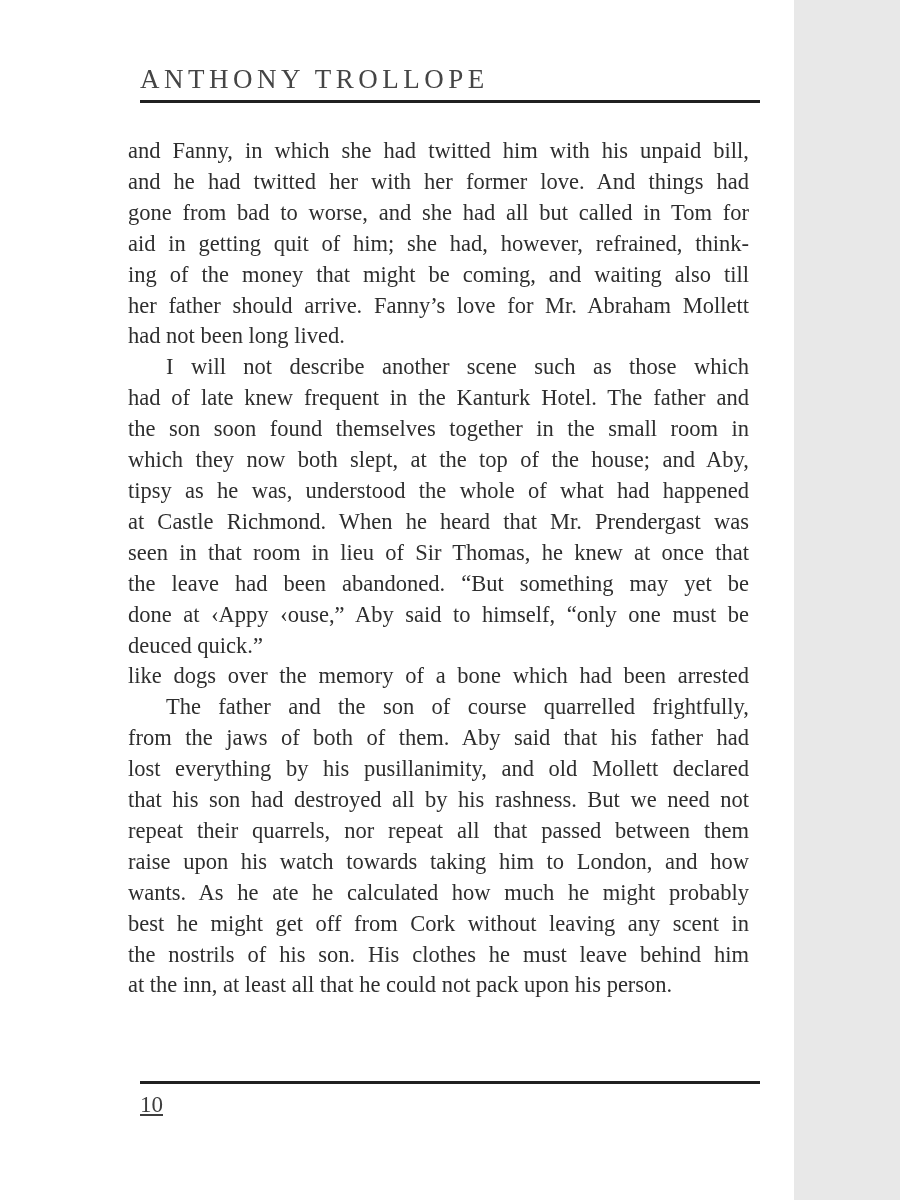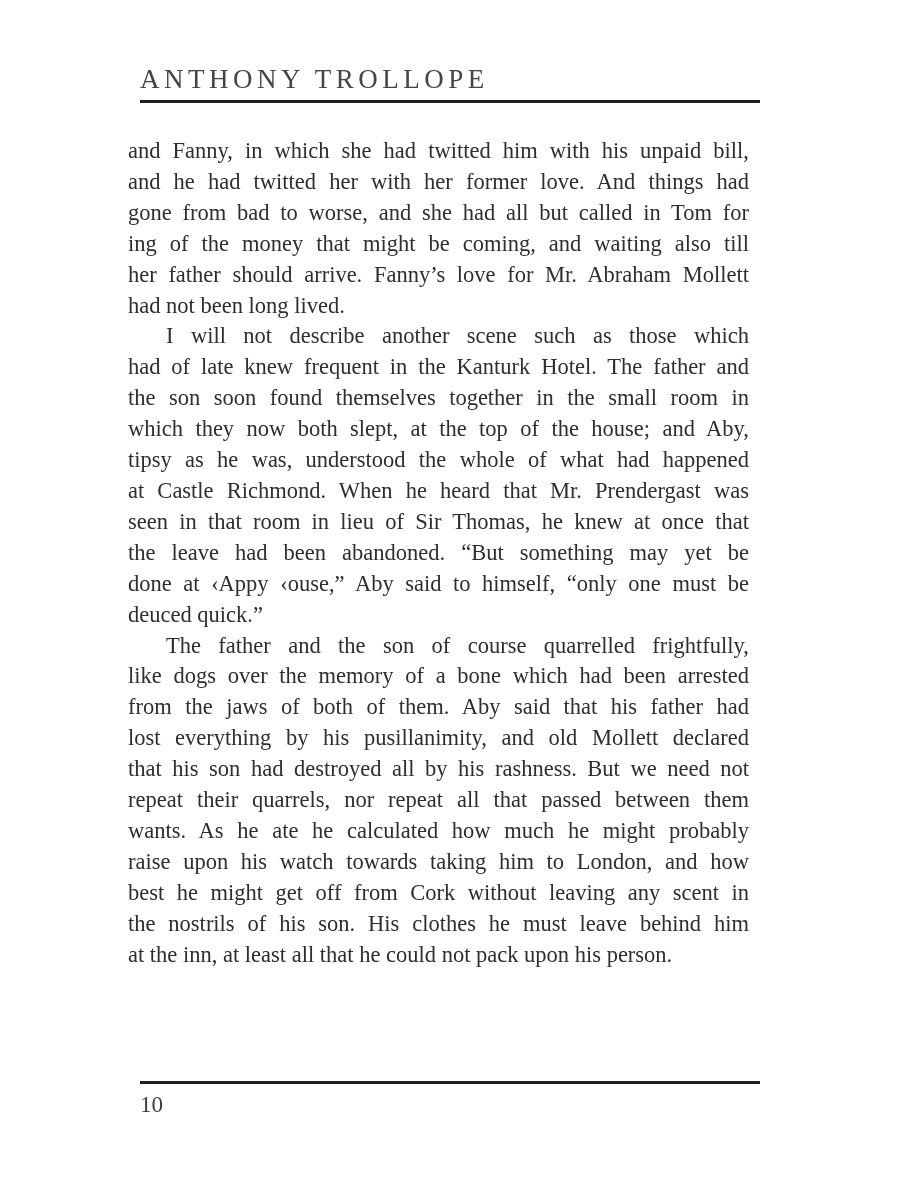--- a/index.html
+++ b/index.html
@@ -2,21 +2,21 @@
 <html><head>
 <meta charset="utf-8">
 <style>
   html, body {
     margin: 0;
     padding: 0;
     background: #e8e8e8;
   }
   .page {
     position: relative;
-    width: 900px;
+    width: 794px;
     height: 1200px;
     background: #ffffff;
     font-family: "Liberation Serif", serif;
     overflow: hidden;
   }
   .running-header {
     position: absolute;
     left: 140px;
     top: 64px;
     width: 620px;
@@ -62,59 +62,61 @@
     width: 620px;
     height: 3px;
     background: #202020;
   }
   .page-number {
     position: absolute;
     left: 140px;
     top: 1092px;
     font-size: 23px;
     color: #3d3d3d;
+    text-decoration: underline;
   }
 </style>
 </head>
 <body>
 
 <div class="page">
   <div class="running-header">ANTHONY TROLLOPE</div>
   <div class="header-rule"></div>
 
   <div class="body-text">
       <div class="paragraph">
         <div class="line justified">and Fanny, in which she had twitted him with his unpaid bill,</div>
         <div class="line justified">and he had twitted her with her former love. And things had</div>
         <div class="line justified">gone from bad to worse, and she had all but called in Tom for</div>
+        <div class="line justified">aid in getting quit of him; she had, however, refrained, think-</div>
         <div class="line justified">ing of the money that might be coming, and waiting also till</div>
         <div class="line justified">her father should arrive. Fanny’s love for Mr. Abraham Mollett</div>
         <div class="line last">had not been long lived.</div>
       </div>
       <div class="paragraph">
         <div class="line justified indent">I will not describe another scene such as those which</div>
         <div class="line justified">had of late knew frequent in the Kanturk Hotel. The father and</div>
         <div class="line justified">the son soon found themselves together in the small room in</div>
         <div class="line justified">which they now both slept, at the top of the house; and Aby,</div>
         <div class="line justified">tipsy as he was, understood the whole of what had happened</div>
         <div class="line justified">at Castle Richmond. When he heard that Mr. Prendergast was</div>
         <div class="line justified">seen in that room in lieu of Sir Thomas, he knew at once that</div>
         <div class="line justified">the leave had been abandoned. “But something may yet be</div>
         <div class="line justified">done at ‹Appy ‹ouse,” Aby said to himself, “only one must be</div>
         <div class="line last">deuced quick.”</div>
       </div>
       <div class="paragraph">
+        <div class="line justified">like dogs over the memory of a bone which had been arrested</div>
         <div class="line justified indent">The father and the son of course quarrelled frightfully,</div>
-        <div class="line justified">like dogs over the memory of a bone which had been arrested</div>
         <div class="line justified">from the jaws of both of them. Aby said that his father had</div>
         <div class="line justified">lost everything by his pusillanimity, and old Mollett declared</div>
         <div class="line justified">that his son had destroyed all by his rashness. But we need not</div>
         <div class="line justified">repeat their quarrels, nor repeat all that passed between them</div>
+        <div class="line justified">raise upon his watch towards taking him to London, and how</div>
         <div class="line justified">wants. As he ate he calculated how much he might probably</div>
-        <div class="line justified">raise upon his watch towards taking him to London, and how</div>
         <div class="line justified">best he might get off from Cork without leaving any scent in</div>
         <div class="line justified">the nostrils of his son. His clothes he must leave behind him</div>
         <div class="line last">at the inn, at least all that he could not pack upon his person.</div>
       </div>
     </div>
 
   <div class="footer-rule"></div>
   <div class="page-number">10</div>
 </div>
 

